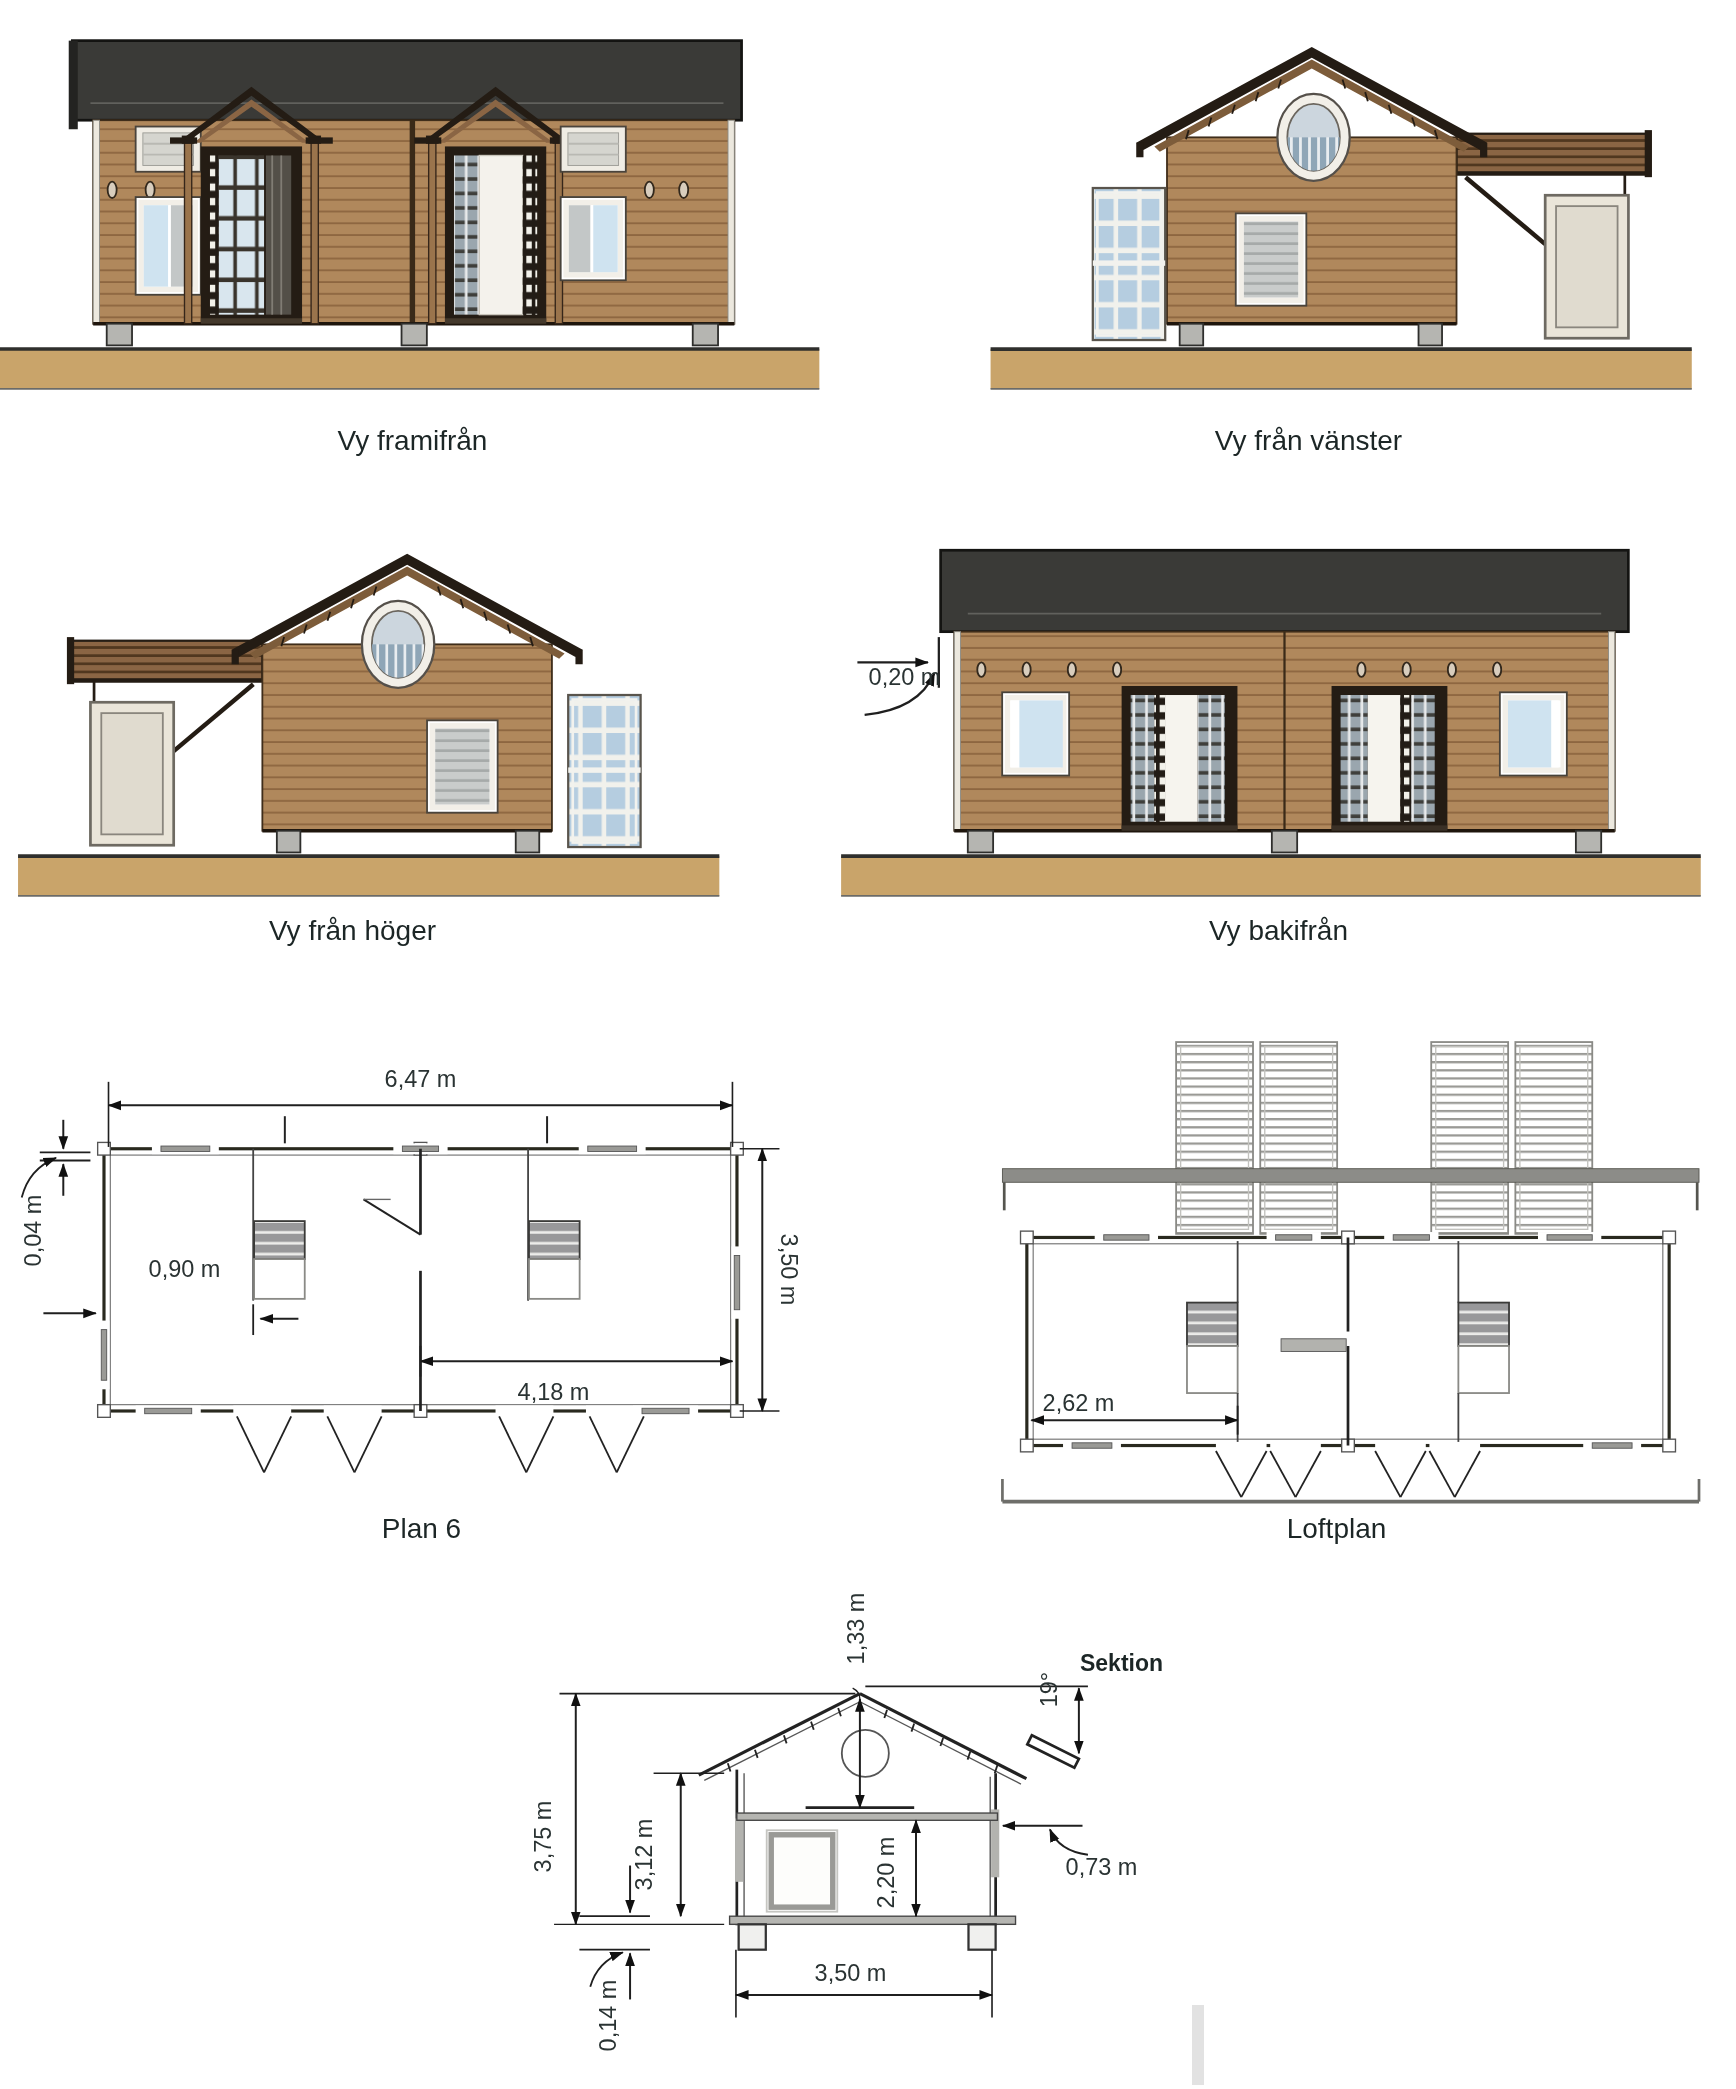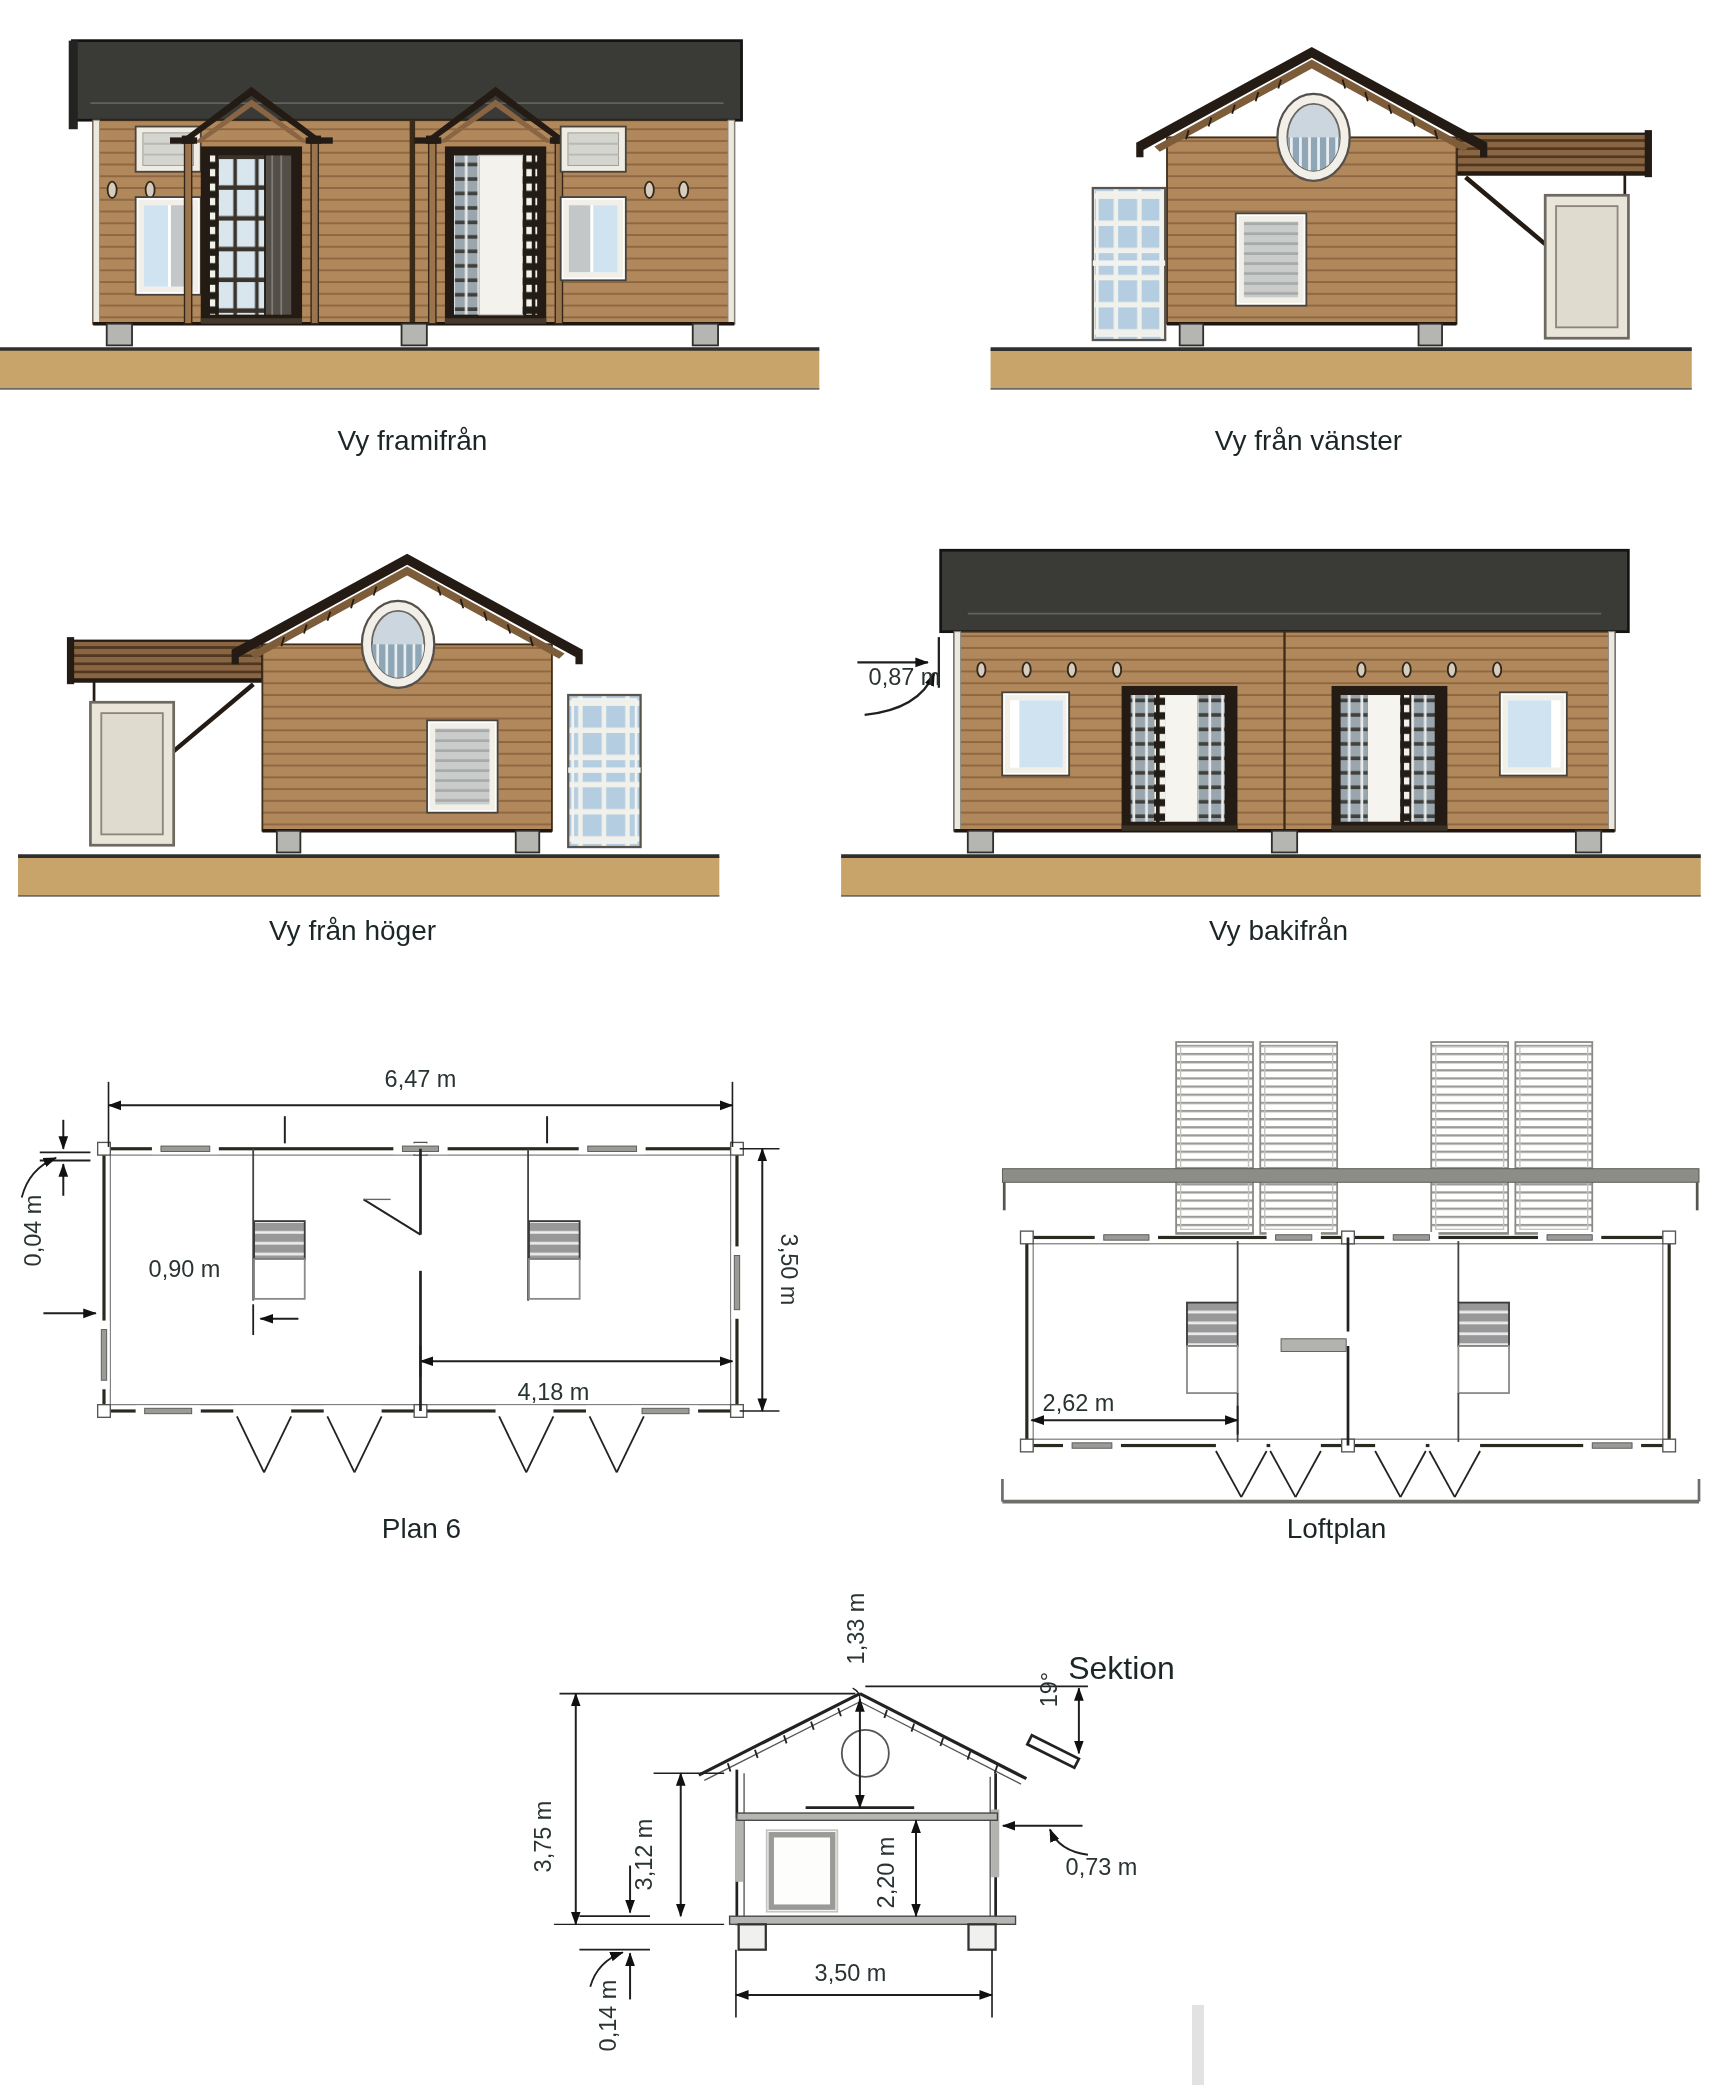--- a/index.html
+++ b/index.html
@@ -1,20 +1,20 @@
 <!DOCTYPE html>
 <html style="font-size:14.5px"><head>
 <meta charset="utf-8">
 <style>
   html,body{margin:0;padding:0;background:#fff;}
   #canvas{position:relative;width:1737px;height:2090px;background:#ffffff;
           font-family:"Liberation Sans",sans-serif;overflow:hidden;padding-left:32px;}
   svg{position:absolute;}
   .lbl{position:absolute;width:289px;text-align:center;font-size:28px;color:#1c2626;}
-  .lbl.big{font-size:32px;width:289px;}
+  .lbl.big{font-size:23px;width:289px;font-weight:bold;}
   .dim{position:absolute;width:127px;height:25px;line-height:25px;text-align:center;
        font-size:23.5px;color:#2a3333;white-space:nowrap;}
   .rot{transform:rotate(-90deg);}
   .rotcw{transform:rotate(90deg);}
   .artifact{position:absolute;background:#e2e2e2;}
 </style>
 </head>
 <body>
 
 <div id="canvas">
@@ -356,21 +356,21 @@
     <rect x="150" y="318" width="28" height="24" fill="#b5b5b1" stroke="#2e2e2c" stroke-width="2"></rect>
     <rect x="486" y="318" width="28" height="24" fill="#b5b5b1" stroke="#2e2e2c" stroke-width="2"></rect>
     <rect x="822" y="318" width="28" height="24" fill="#b5b5b1" stroke="#2e2e2c" stroke-width="2"></rect>
   </g>
   <g>
     <line x1="28" y1="132" x2="106" y2="132" stroke="#1f1f1f" stroke-width="2.5" marker-end="url(#arrE)"></line>
     <line x1="118" y1="104" x2="118" y2="160" stroke="#1f1f1f" stroke-width="2.5"></line>
     <path d="M36,190 Q96,184 113,144" fill="none" stroke="#1f1f1f" stroke-width="2.5" marker-end="url(#arrE)"></path>
   </g>
 </svg>
-<div class="dim" style="left:841px;top:665px">0,87 m</div>
+<div class="dim" style="left:841px;top:665px">0,20 m</div>
 <div class="lbl" style="left:1134px;top:915px">Vy bakifrån</div>
 
 <svg style="left:0;top:1049px" width="850" height="516" viewBox="0 0 940 570">
   <g>
     <rect x="115" y="110" width="700" height="290" fill="#ffffff" stroke="#29291f" stroke-width="3.5"></rect>
     <rect x="122" y="117" width="686" height="276" fill="none" stroke="#777" stroke-width="1.3"></rect>
     <g fill="#ffffff" stroke="#555" stroke-width="1.5">
       <rect x="108" y="103" width="14" height="14"></rect>
           <rect x="808" y="103" width="14" height="14"></rect>
       <rect x="108" y="393" width="14" height="14"></rect>

